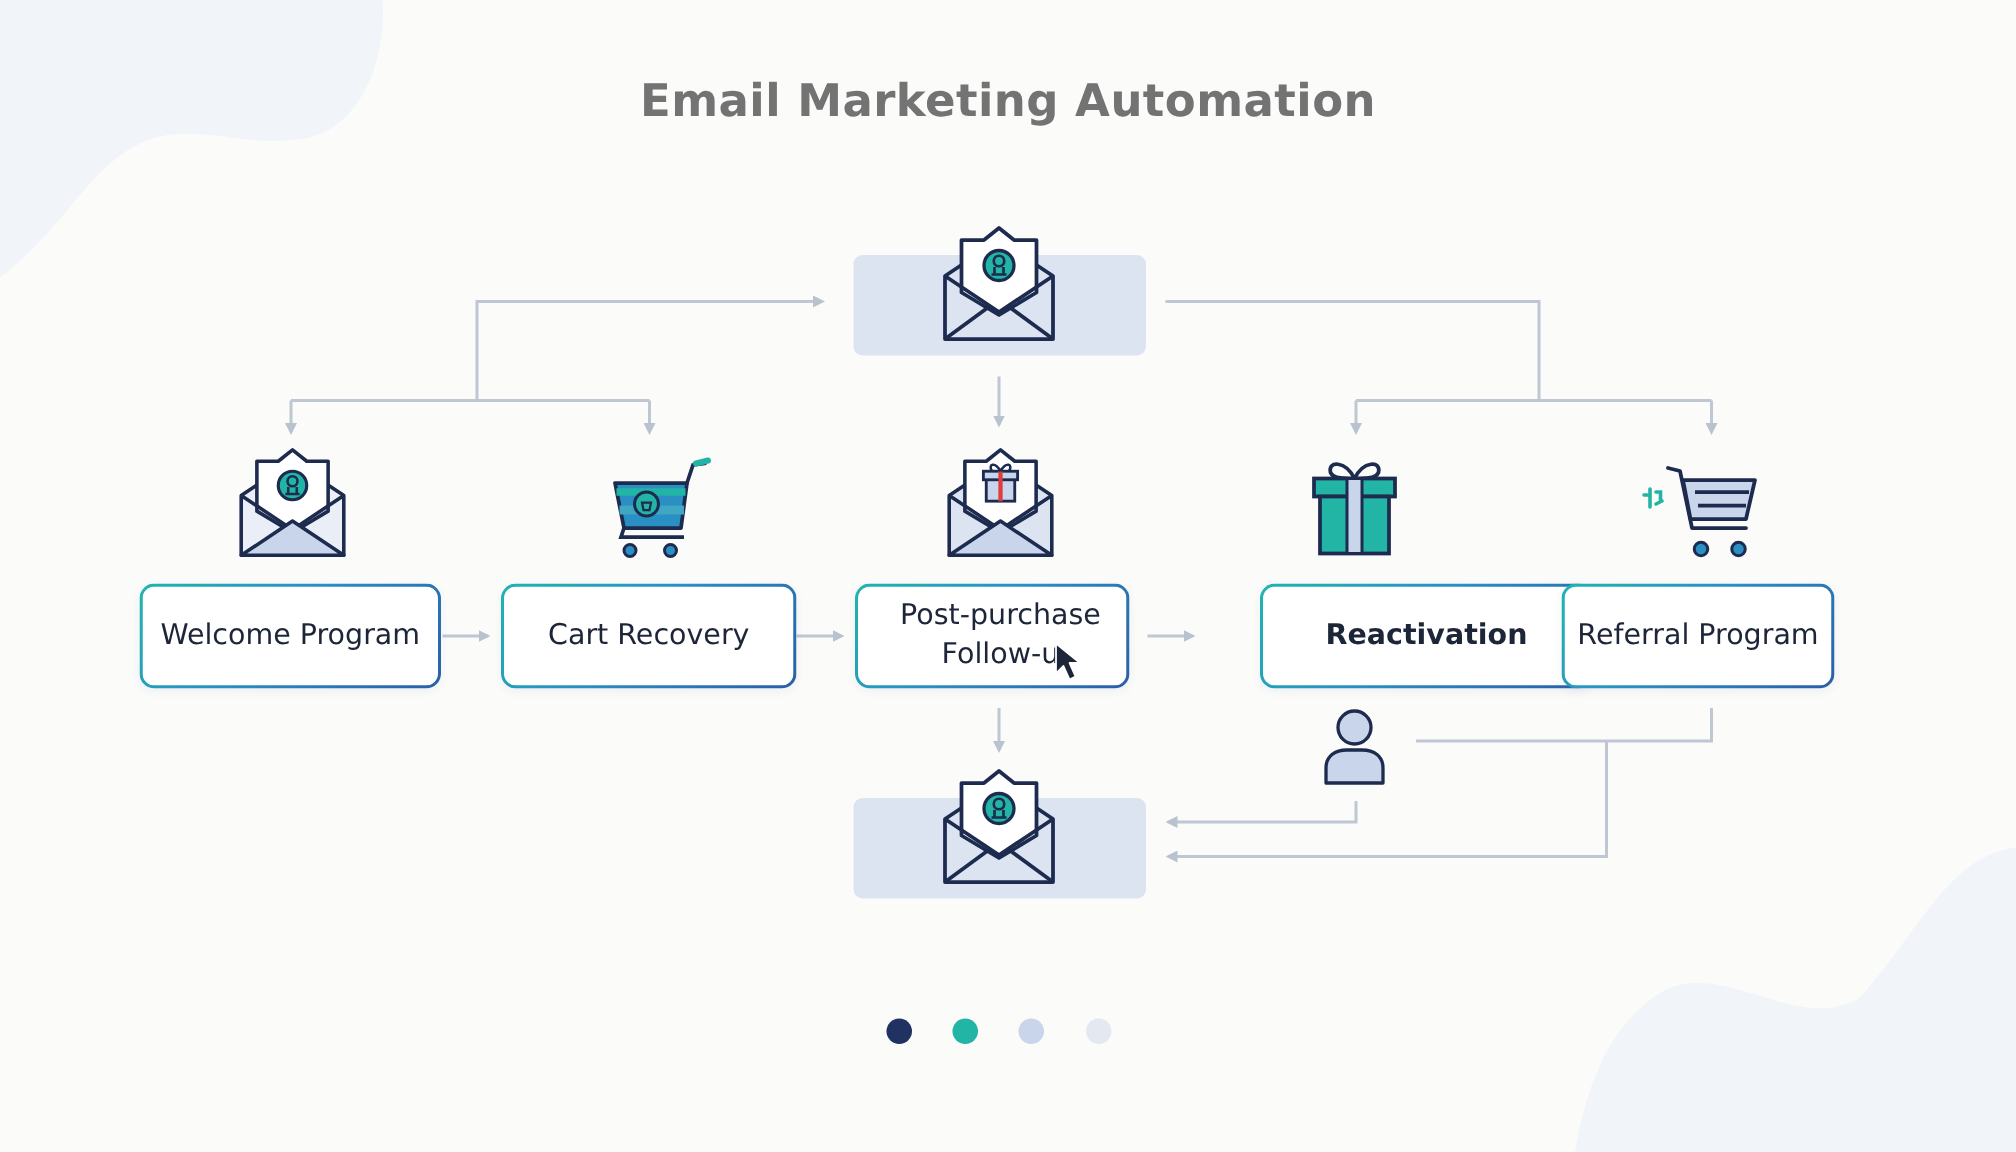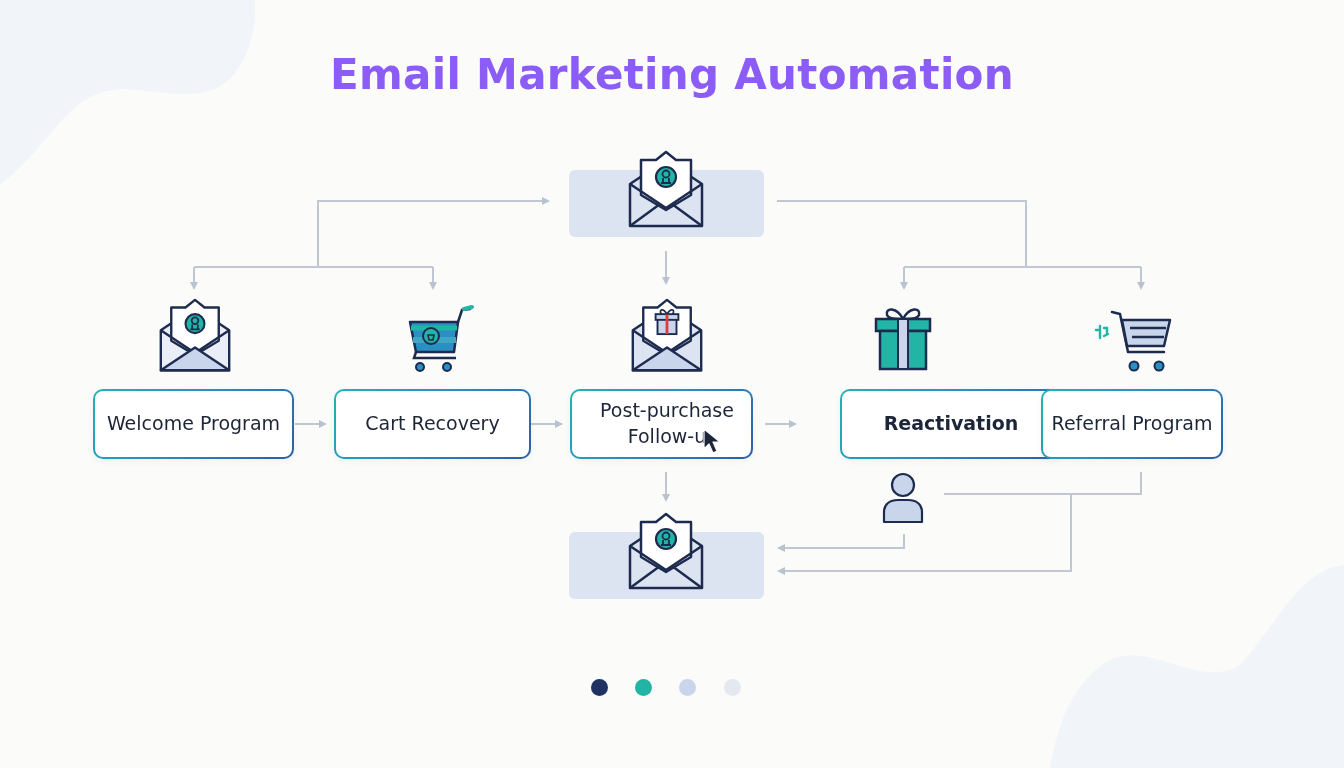--- a/index.html
+++ b/index.html
@@ -4,22 +4,22 @@
   <style>
     html, body { margin:0; padding:0; }
     body {
       width:1344px; height:768px; overflow:hidden; position:relative;
       background:#fbfbfa;
       font-family:"Liberation Sans", "DejaVu Sans", sans-serif;
     }
     .bg-blob { position:absolute; left:0; top:0; width:1344px; height:768px; }
     .title {
       position:absolute; left:0; width:1344px; top:50px; text-align:center;
-      font-family:"DejaVu Sans", sans-serif; font-weight:bold; font-size:42px;
-      color:#8b5cf6; letter-spacing:0.3px;
+      font-family:"DejaVu Sans", sans-serif; font-weight:bold; font-size:30px;
+      color:#737373; letter-spacing:0.3px;
     }
     svg.connectors { position:absolute; left:0; top:0; }
     .hub {
       position:absolute; background:#dce4f2; border-radius:6px;
     }
     .node {
       position:absolute; box-sizing:border-box; height:70px;
       border-radius:10px; background:#ffffff;
       border:2px solid transparent;
       background-image:linear-gradient(#fff,#fff), linear-gradient(135deg,#1fb5b0 0%,#2a8fc2 45%,#2a5fa8 100%);

